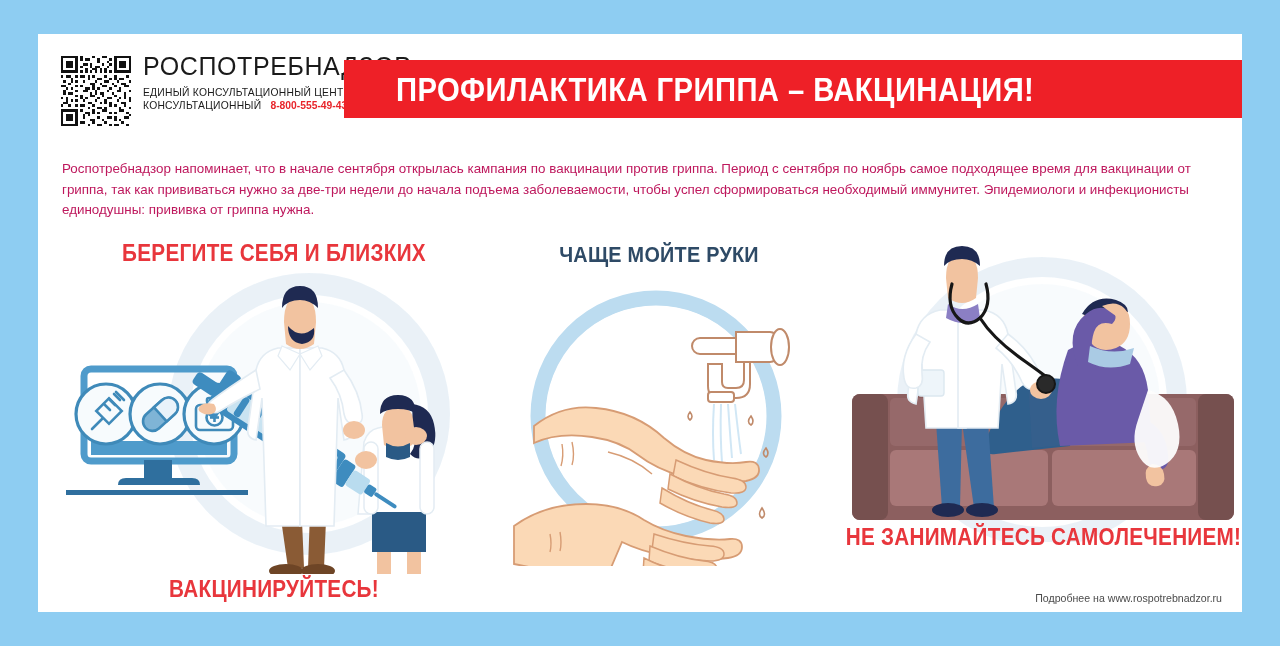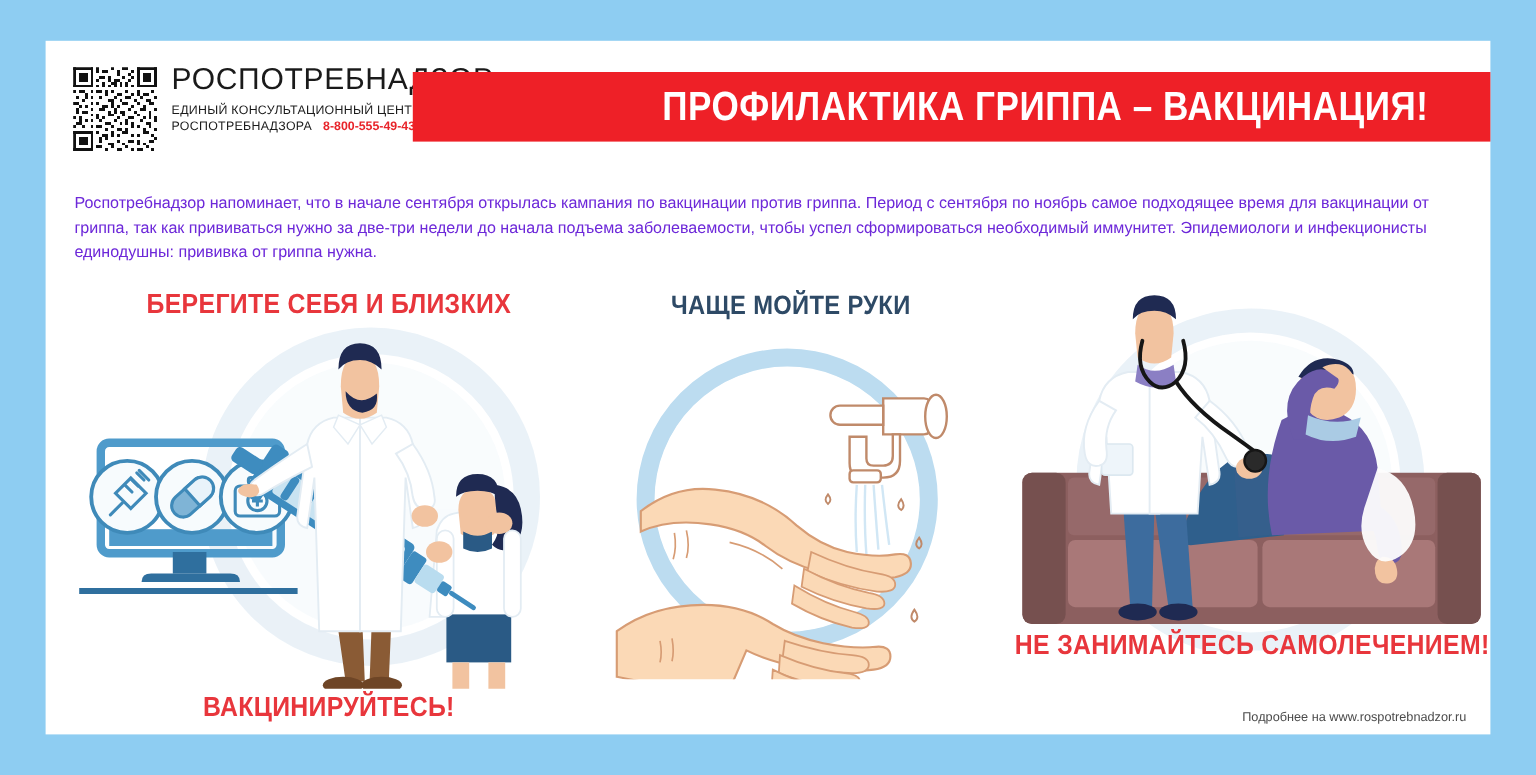--- a/index.html
+++ b/index.html
@@ -82,41 +82,41 @@
   }
   .banner {
     position: absolute;
     left: 306px;
     top: 26px;
     right: 0;
     height: 58px;
     background: #ee2027;
     display: flex;
     align-items: center;
-    justify-content: flex-end;
+    justify-content: flex-start;
   }
   .banner-title {
     color: #ffffff;
     font-family: "Liberation Sans Narrow", "Liberation Sans", sans-serif;
     font-size: 34px;
     font-weight: 700;
     letter-spacing: 0.5px;
     transform: scaleX(0.86);
     white-space: nowrap;
   }
 
   
   .intro {
     position: absolute;
     left: 24px;
     top: 112px;
     width: 1160px;
     font-size: 13.4px;
     line-height: 20.5px;
-    color: #6d28d9;
+    color: #be185d;
   }
 
   
   .panels {
     position: absolute;
     left: 16px;
     top: 190px;
     width: 1204px;
     height: 388px;
   }
@@ -333,21 +333,21 @@
           <rect x="27" y="28" width="1" height="1"></rect>
           <rect x="9" y="24" width="1" height="1"></rect>
             <rect x="28" y="24" width="1" height="1"></rect>
         </g>
       </svg>
 
       <div class="logo-text">
         <div class="brand">РОСПОТРЕБНАДЗОР</div>
         <div class="sub-line">ЕДИНЫЙ КОНСУЛЬТАЦИОННЫЙ ЦЕНТР</div>
         <div class="sub-line2">
-          <span>РОСПОТРЕБНАДЗОРА</span>
+          <span>КОНСУЛЬТАЦИОННЫЙ</span>
           <span class="phone">8-800-555-49-43</span>
         </div>
       </div>
     </div>
 
     <div class="banner">
       <div class="banner-title">ПРОФИЛАКТИКА ГРИППА – ВАКЦИНАЦИЯ!</div>
     </div>
   </div>
 

